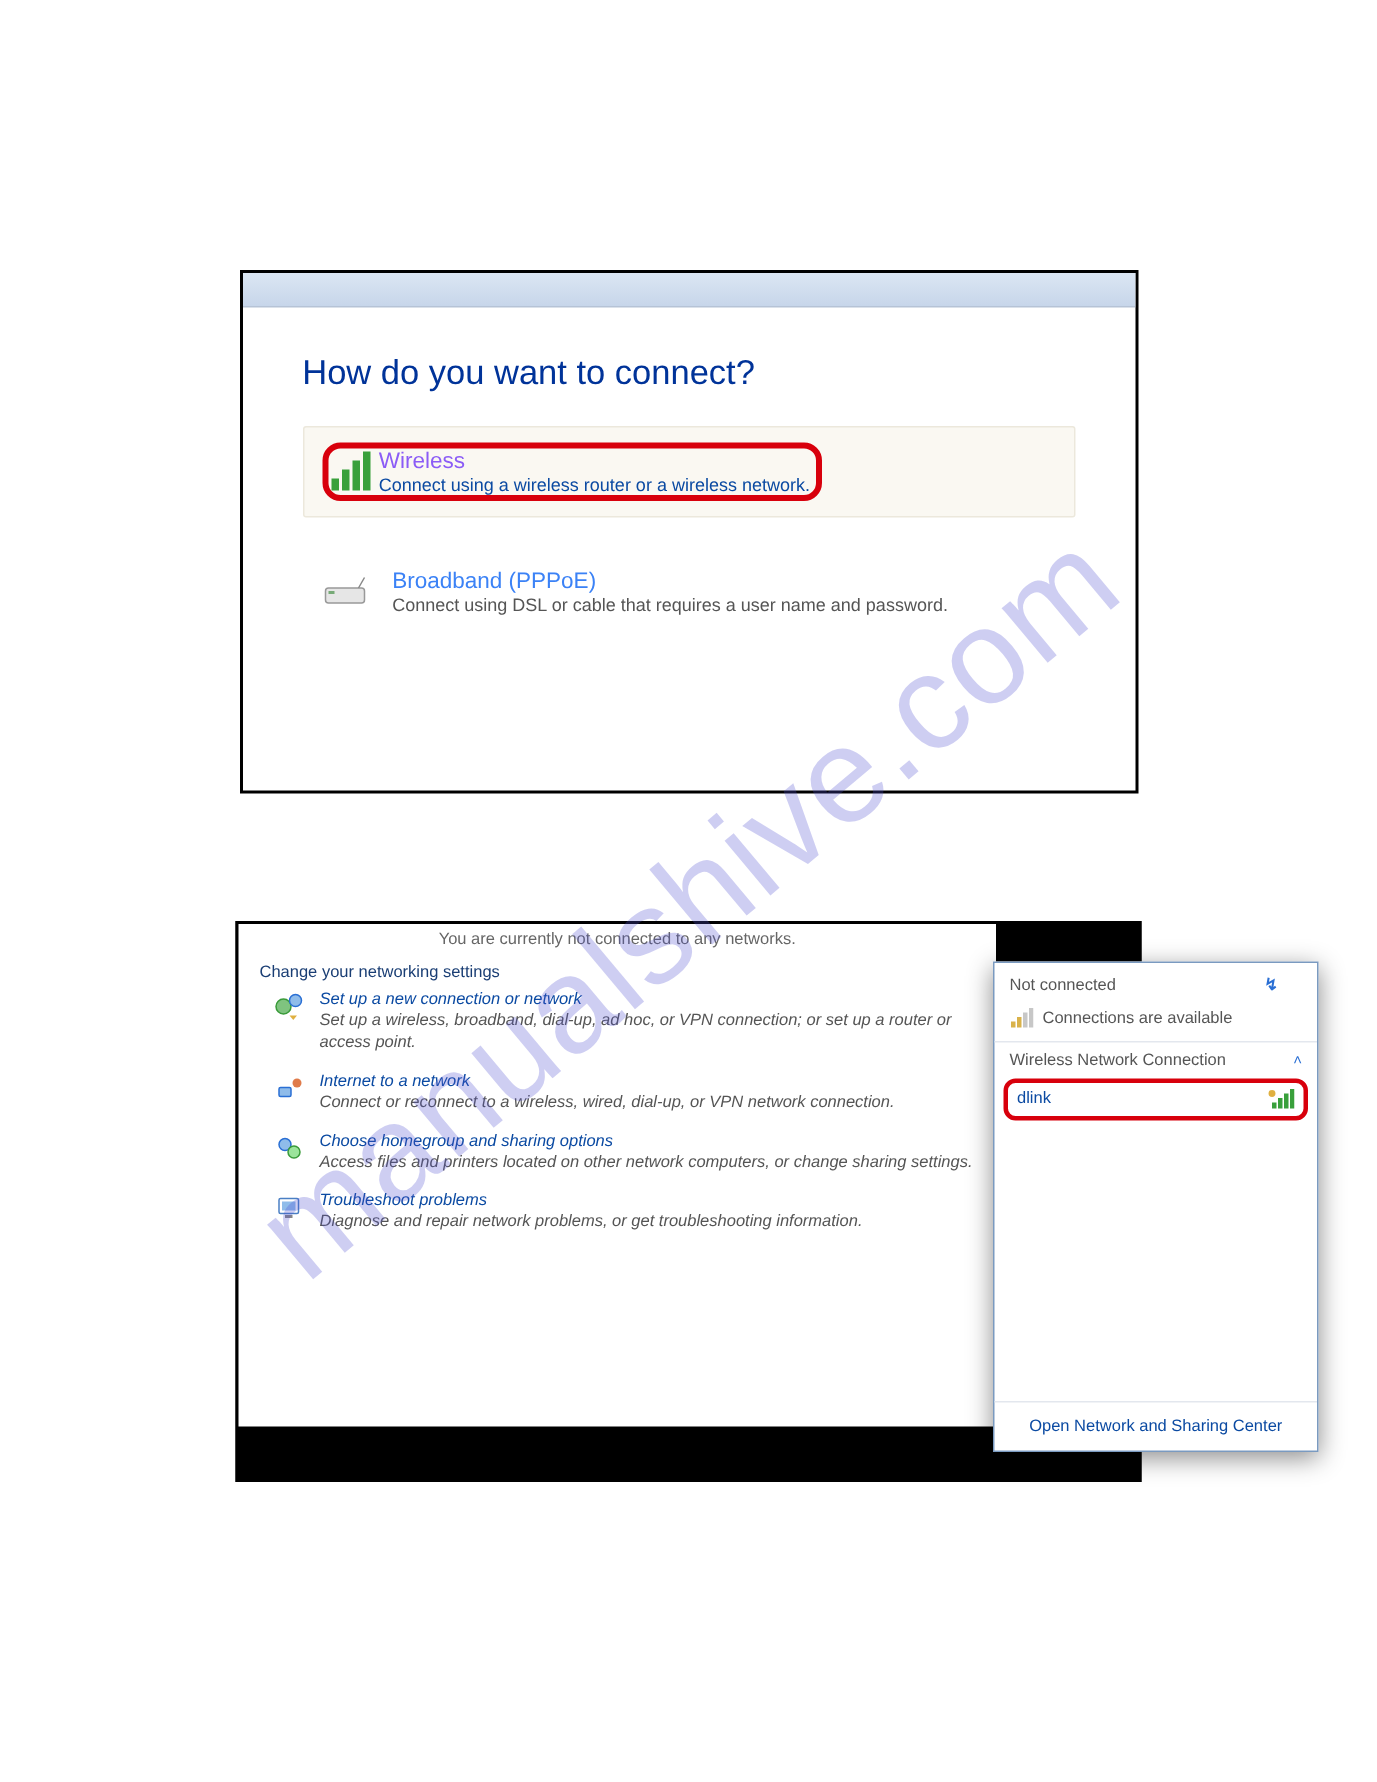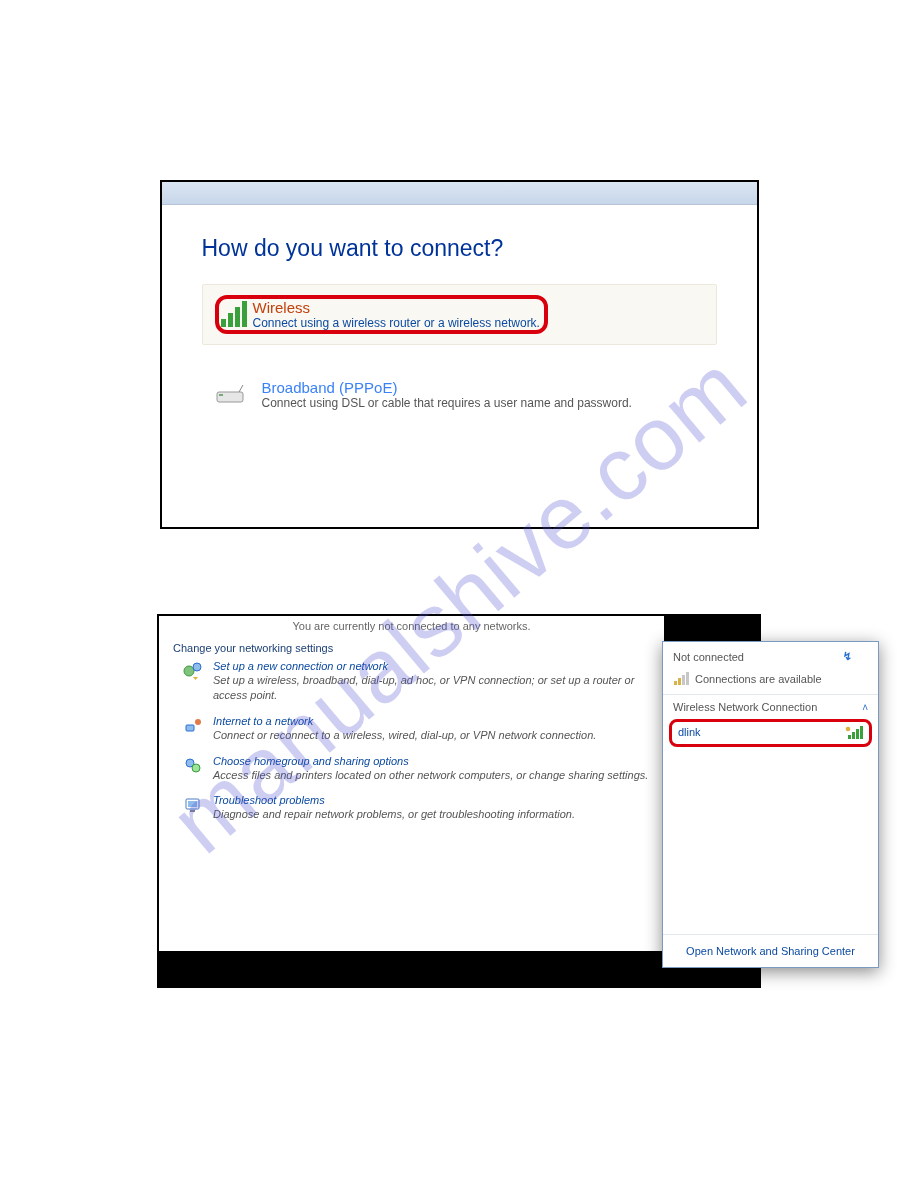--- a/index.html
+++ b/index.html
@@ -112,21 +112,21 @@
     gap: 14px;
     margin-bottom: 30px;
   }
   .option-row.plain {
     border: none;
     background: transparent;
     padding: 4px 12px;
   }
   .opt-icon { width: 34px; height: 30px; flex:none; }
   .opt-text .title {
-    color: #c2410c;
+    color: #8b5cf6;
     font-size: 15px;
   }
   .opt-text .sub {
     color: #0b4aa2;
     font-size: 12px;
   }
   .opt-text.gray .title { color: #3b82f6; font-size: 15px; }
   .opt-text.gray .sub { color: #555; font-size: 12px; }
   .redframe {
     border: 4px solid #d8000c;

